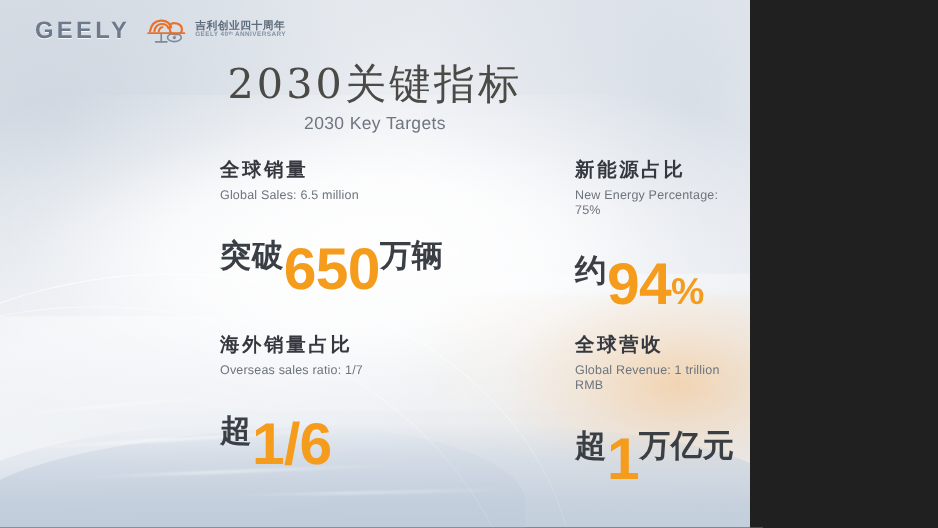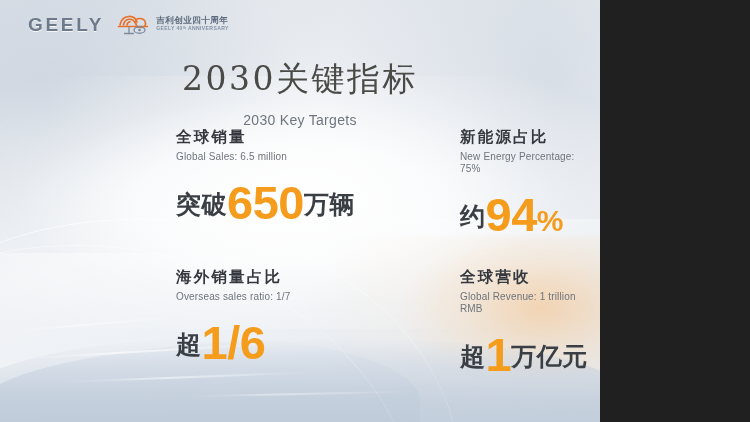--- a/index.html
+++ b/index.html
@@ -150,34 +150,34 @@
     font-size: 5.1px;
     color: #8391a3;
     letter-spacing: 0.35px;
     line-height: 1.05;
     font-weight: 700;
   }
 
   
   .titlewrap {
     position: absolute;
-    left: 0; top: 60px;
+    left: 0; top: 48px;
     width: 100%;
     text-align: center;
   }
   .title-cn {
     font-family: "DejaVu Serif", "Liberation Serif", serif;
     font-size: 33px;
     letter-spacing: 2.5px;
     color: #4a4a46;
     line-height: 1.15;
     font-weight: 400;
   }
   .title-en {
-    margin-top: 14px;
+    margin-top: 4px;
     font-size: 14px;
     color: #6f7680;
     letter-spacing: 0.3px;
   }
 
   
   .grid {
     position: absolute;
     left: 176px; top: 128px;
     width: 420px;
@@ -213,21 +213,21 @@
     font-weight: 700;
     letter-spacing: 0.5px;
   }
   .m-big {
     font-size: 47px;
     font-weight: 700;
     color: #F59C1C;
     letter-spacing: -0.5px;
     line-height: 0.92;
     position: relative;
-    top: 6px;
+    top: 18px;
   }
   .m-big.unit-pct { font-size: 30px; letter-spacing: 0; }
 </style>
 </head>
 <body>
 
 <div id="slide">
 
   <div class="bg-layer vignette-tl"></div>
   <div class="bg-layer vignette-tr"></div>

